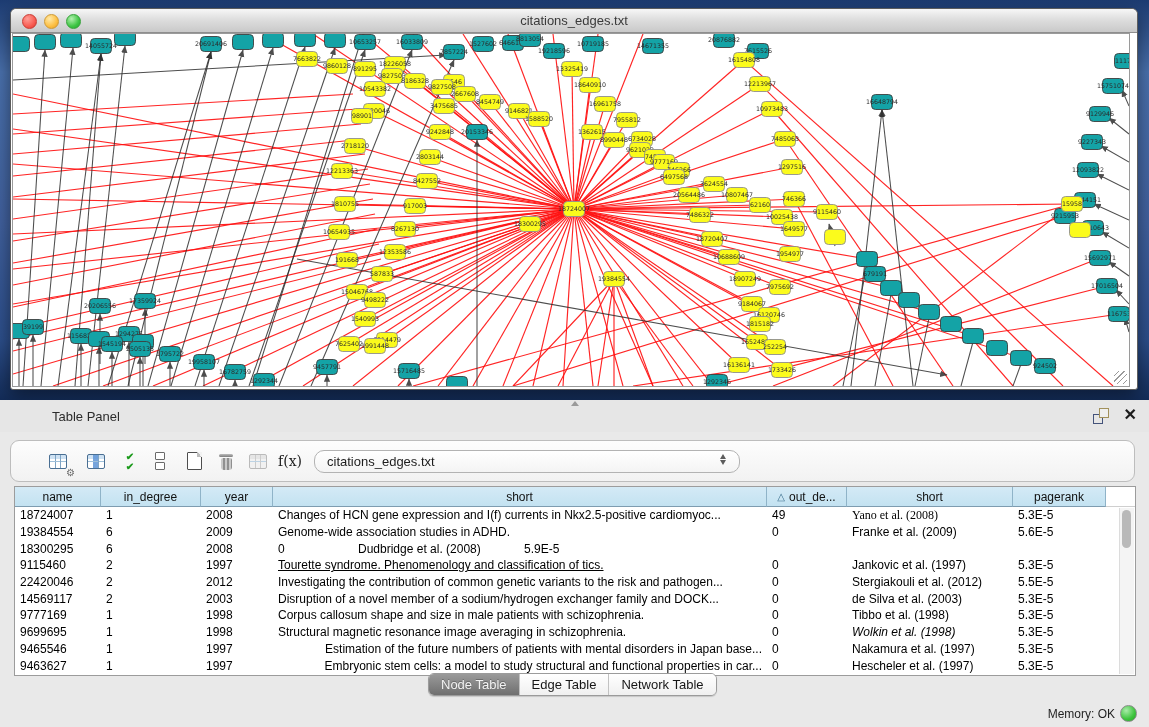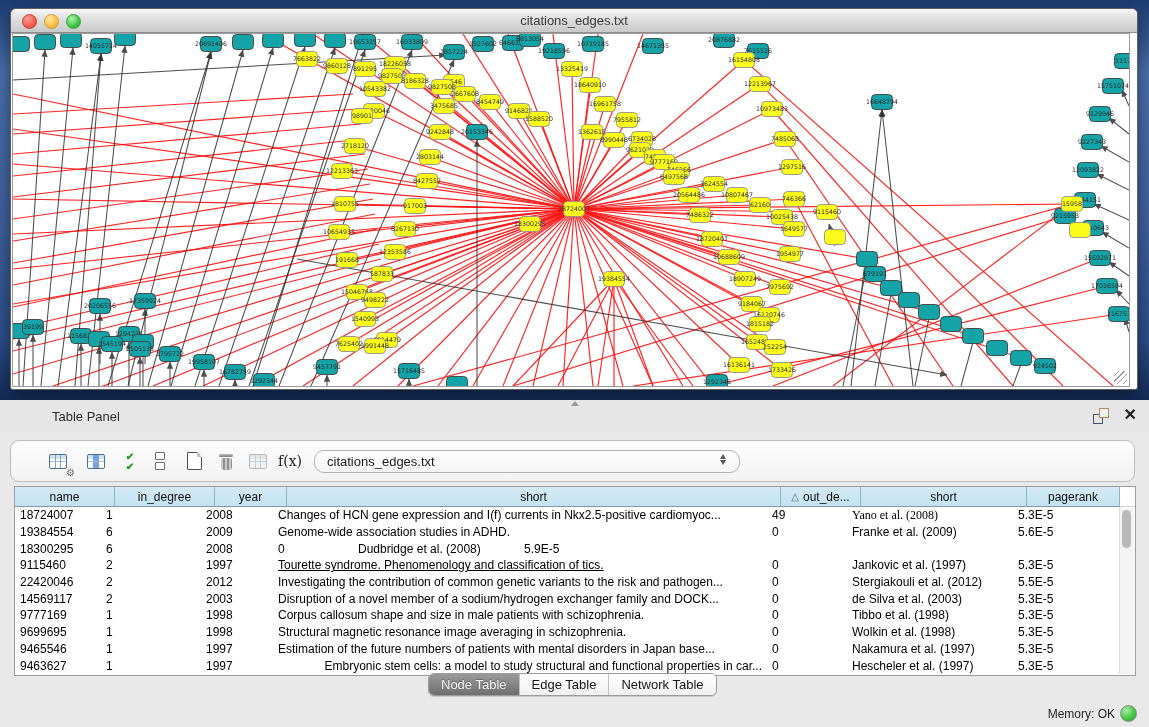--- a/index.html
+++ b/index.html
@@ -908,21 +908,21 @@
         <span class="val">citations_edges.txt</span>
         <span class="stepper">
             <i class="up"></i>
             <i class="dn"></i>
           </span>
       </div>
     </div>
 
     <div class="tablewrap">
       <div class="thead" id="thead">
-          <div class="th" style="width: 100px;">
+          <div class="th" style="width: 86px;">
             <span>name</span>
           </div>
           <div class="th" style="width: 100px;">
             <span>in_degree</span>
           </div>
           <div class="th" style="width: 72px;">
             <span>year</span>
           </div>
           <div class="th" style="width: 494px;">
             <span>short</span>
@@ -1001,28 +1001,28 @@
             <div class="td" style="width: 80px;">0</div>
             <div class="td" style="width: 166px;">Tibbo et al. (1998)</div>
             <div class="td" style="width: 93px;">5.3E-5</div>
           </div>
           <div class="trow">
             <div class="td" style="width: 86px;">9699695</div>
             <div class="td" style="width: 100px;">1</div>
             <div class="td" style="width: 72px;">1998</div>
             <div class="td" style="width: 494px;">Structural magnetic resonance image averaging in schizophrenia.</div>
             <div class="td" style="width: 80px;">0</div>
-            <div class="td" style="width: 166px;">Wolkin et al. (1998)</div>
+            <div class="td" style="width: 166px; font-style: italic;">Wolkin et al. (1998)</div>
             <div class="td" style="width: 93px;">5.3E-5</div>
           </div>
           <div class="trow">
             <div class="td" style="width: 86px;">9465546</div>
             <div class="td" style="width: 100px;">1</div>
             <div class="td" style="width: 72px;">1997</div>
-            <div class="td" style="width: 494px;">Estimation of the future numbers of patients with mental disorders in Japan base...</div>
+            <div class="td" style="width: 494px; text-align: right;">Estimation of the future numbers of patients with mental disorders in Japan base...</div>
             <div class="td" style="width: 80px;">0</div>
             <div class="td" style="width: 166px;">Nakamura et al. (1997)</div>
             <div class="td" style="width: 93px;">5.3E-5</div>
           </div>
           <div class="trow">
             <div class="td" style="width: 86px;">9463627</div>
             <div class="td" style="width: 100px;">1</div>
             <div class="td" style="width: 72px;">1997</div>
             <div class="td" style="width: 494px; text-align: right;">Embryonic stem cells: a model to study structural and functional properties in car...</div>
             <div class="td" style="width: 80px;">0</div>

